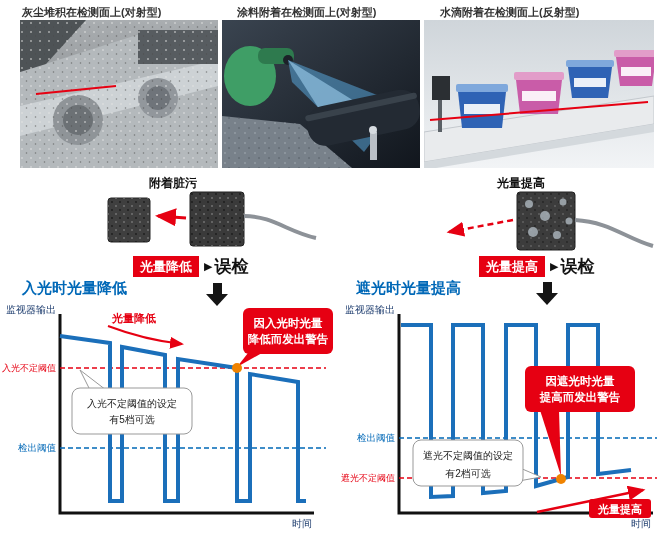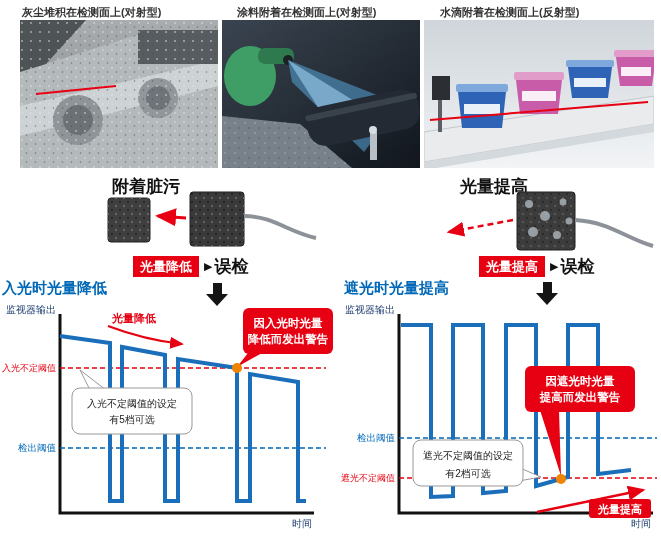--- a/index.html
+++ b/index.html
@@ -4,33 +4,33 @@
 <style>
   * { margin:0; padding:0; box-sizing:border-box; }
   html,body { background:#ffffff; }
   body { font-family:"Liberation Sans","DejaVu Sans",sans-serif; }
   .canvas { position:relative; width:661px; height:536px; background:#fff; overflow:hidden; }
 
   .caption { position:absolute; font-size:11px; font-weight:bold; color:#333; white-space:nowrap; }
   .photo { position:absolute; display:block; }
   .photo svg { display:block; }
 
-  .cond-label { position:absolute; font-size:17px; font-weight:bold; color:#111; white-space:nowrap; }
+  .cond-label { position:absolute; font-size:12px; font-weight:bold; color:#111; white-space:nowrap;margin-left:37px; }
   .sensor-svg { position:absolute; }
 
   .tag-row { position:absolute; display:flex; align-items:center; height:21px; white-space:nowrap; }
   .tag { background:#e60012; color:#fff; font-size:13px; font-weight:bold; padding:2px 7px; line-height:17px; }
   .marker { color:#111; font-size:11px; margin:0 2px 0 5px; }
   .result { color:#111; font-size:17px; font-weight:bold; }
 
   .down-arrow { position:absolute; width:22px; }
   .down-arrow .stem { width:9px; height:11px; background:#151515; margin:0 auto; }
   .down-arrow .head { width:0; height:0; border-left:11px solid transparent; border-right:11px solid transparent; border-top:12px solid #151515; }
 
-  .chart-title { position:absolute; font-size:15px; font-weight:bold; color:#0068b7; white-space:nowrap; }
+  .chart-title { position:absolute; font-size:15px; font-weight:bold; color:#0068b7; white-space:nowrap;margin-left:20px; }
   .chart { position:absolute; }
   svg text { font-family:"Liberation Sans","DejaVu Sans",sans-serif; }
 </style>
 </head>
 <body>
 
 <div class="canvas">
 
   <div class="caption" style="left:22px;top:5px">灰尘堆积在检测面上(对射型)</div>
   <div class="caption" style="left:440px;top:5px">水滴附着在检测面上(反射型)</div>
@@ -192,21 +192,21 @@
   <div class="down-arrow" style="left:206px;top:283px">
     <div class="stem"></div>
     <div class="head"></div>
   </div>
   <div class="down-arrow" style="left:536px;top:282px">
     <div class="stem"></div>
     <div class="head"></div>
   </div>
 
   <div class="chart-title" style="left:2px;top:279px">入光时光量降低</div>
-  <div class="chart-title" style="left:344px;top:279px">遮光时光量提高</div>
+  <div class="chart-title" style="left:336px;top:279px">遮光时光量提高</div>
 
   <svg class="chart" style="left:0;top:300px" width="335" height="236" viewBox="0 0 335 236">
     <defs>
       <marker id="ar1" markerWidth="9" markerHeight="9" refX="6" refY="3" orient="auto" markerUnits="strokeWidth">
         <path d="M0,0 L7,3 L0,6 Z" fill="#e60012"></path>
       </marker>
     </defs>
     <text x="6" y="13" font-size="10" fill="#1d3c6e">监视器输出</text>
     <path d="M60,14 L60,213 L314,213" stroke="#111" stroke-width="3" fill="none"></path>
     <line x1="60" y1="68" x2="326" y2="68" stroke="#e60012" stroke-width="1.5" stroke-dasharray="5,3"></line>

